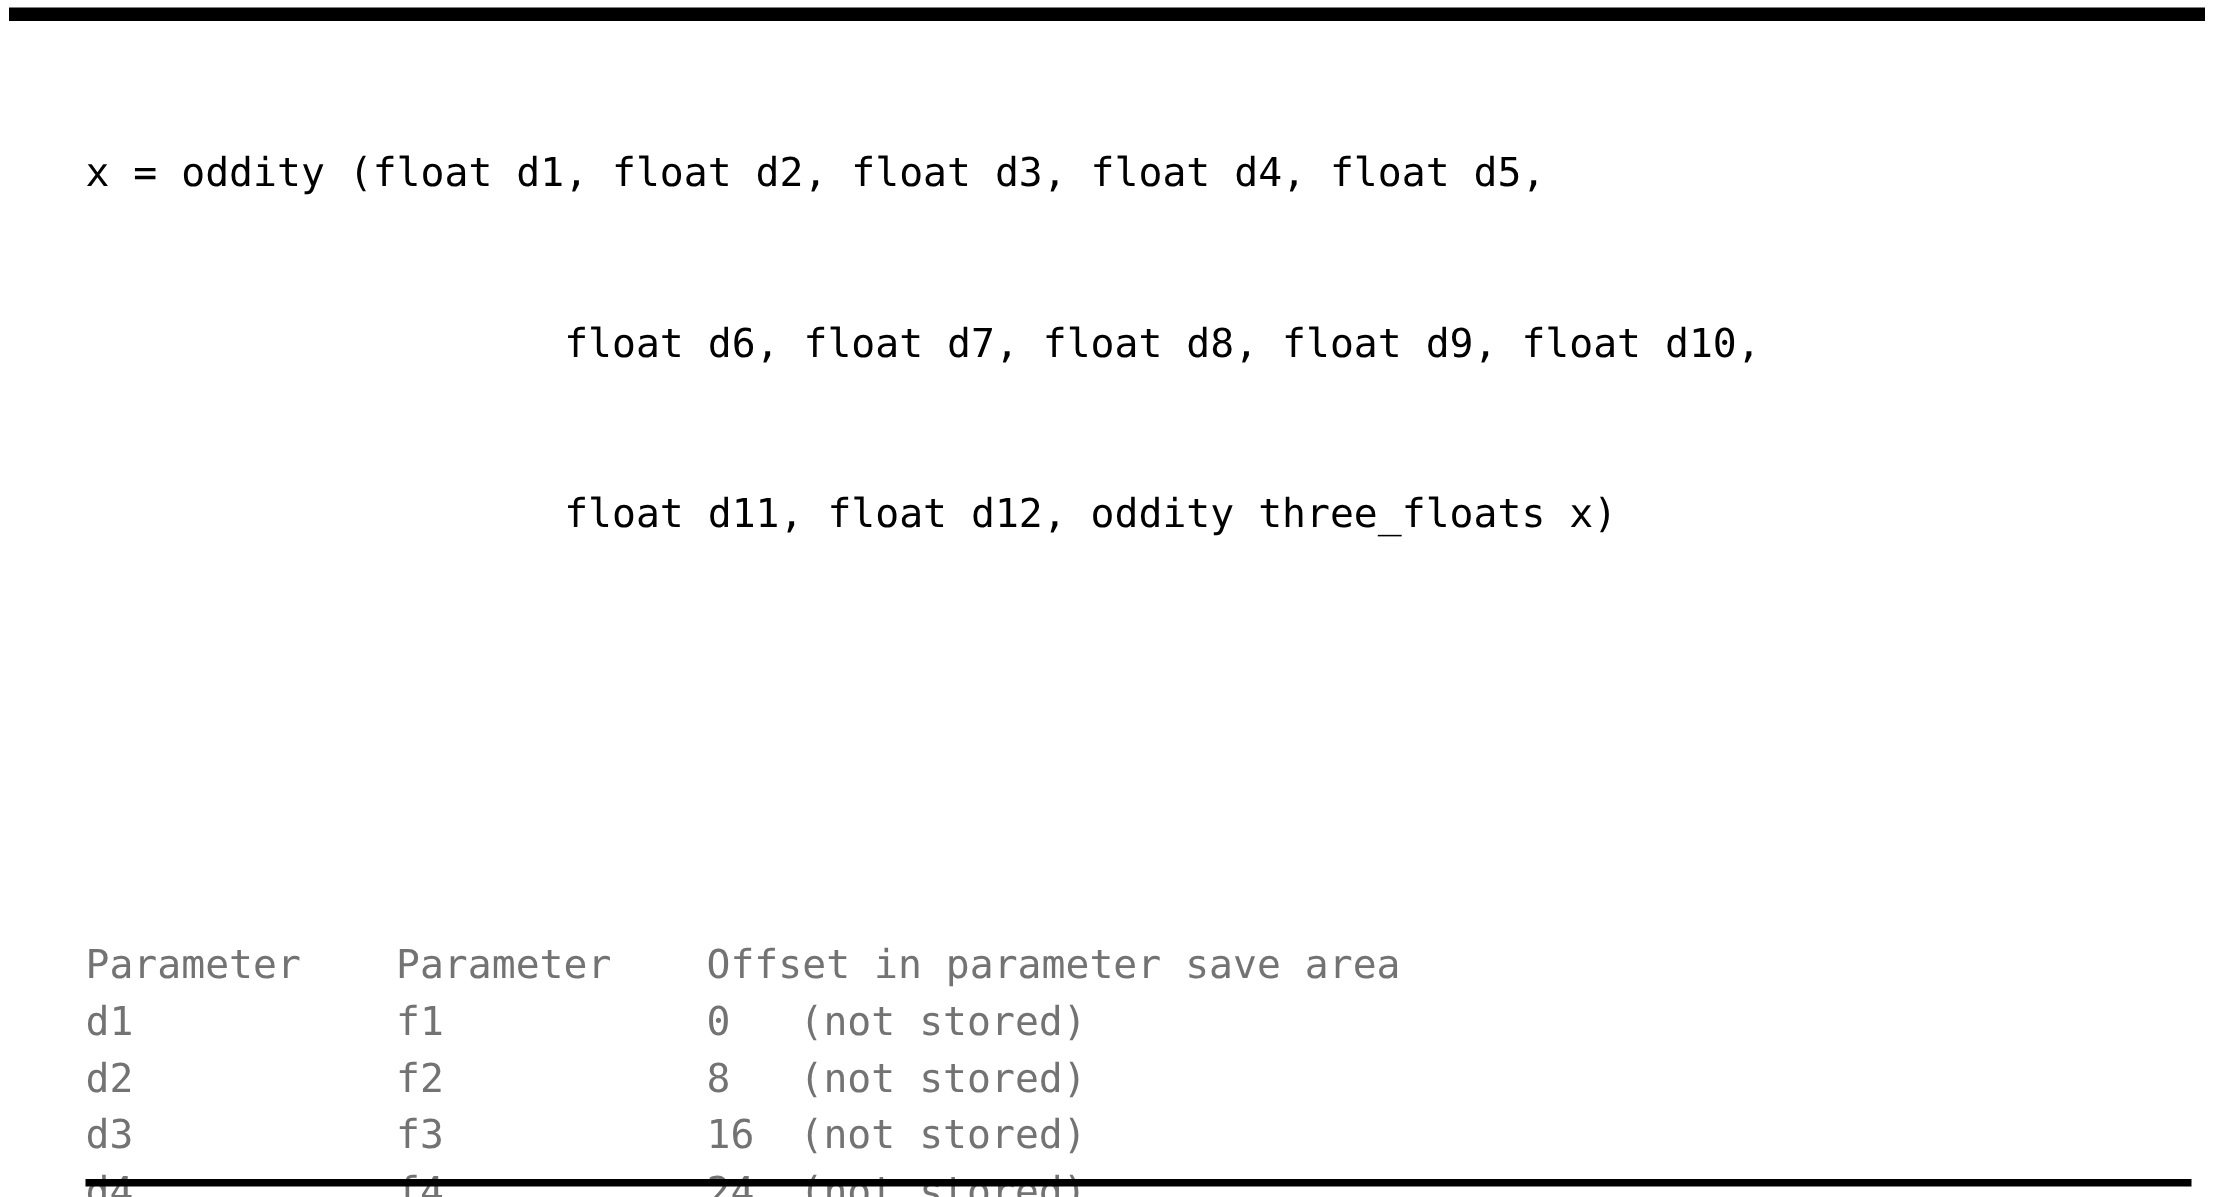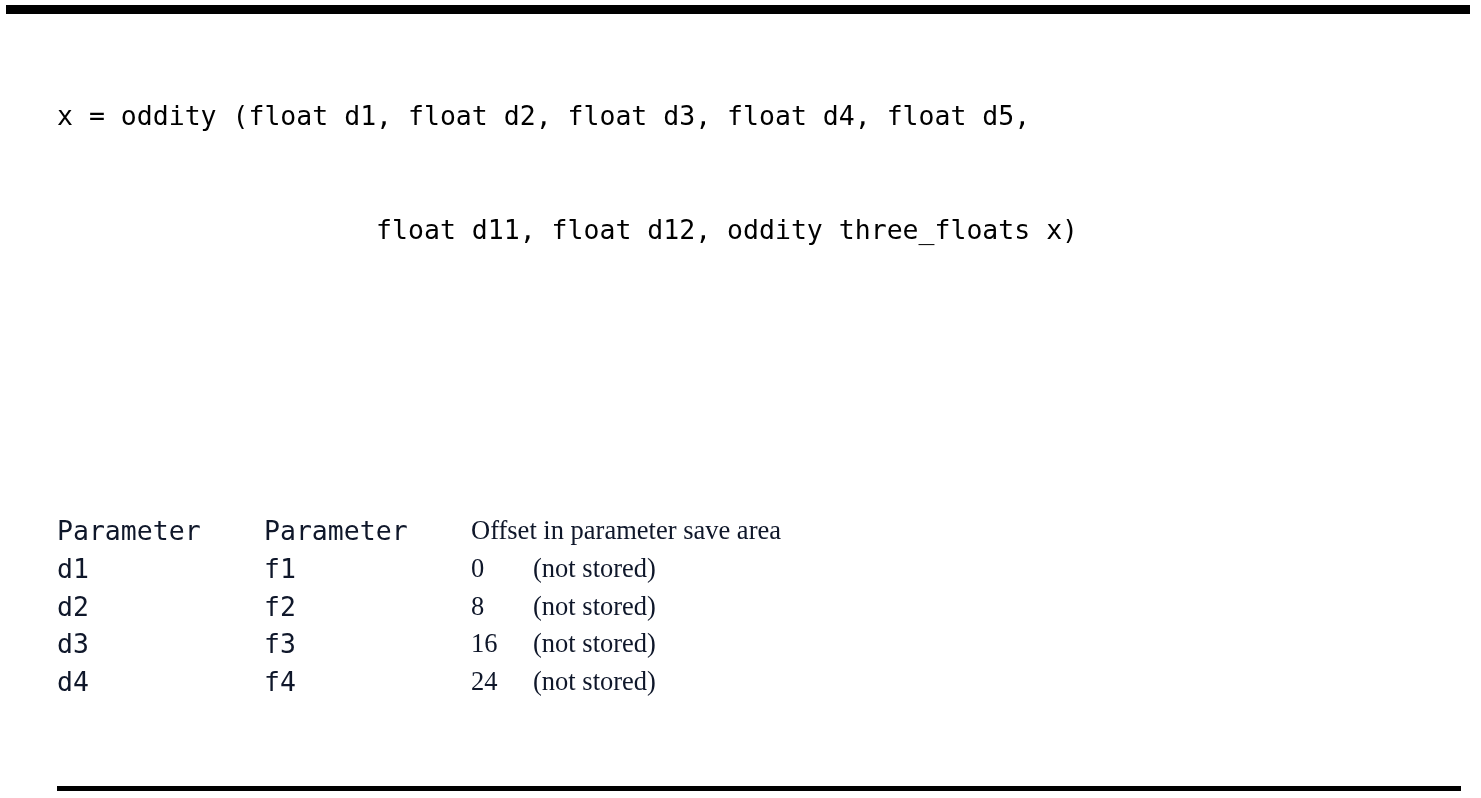--- a/index.html
+++ b/index.html
@@ -66,47 +66,48 @@
     font-family: "DejaVu Sans Mono", "Liberation Mono", monospace;
   }
   .reg-table td, .reg-table th {
     padding: 0;
     margin: 0;
     height: 37.7px;
     font-weight: normal;
     text-align: left;
     vertical-align: top;
     white-space: pre;
-    color: #0f172a;
+    color: #737373;
   }
   .col-param   { width: 207px; }
   .col-reg     { width: 207px; }
   .col-offset  { width: 995px; }
 
   .cell-param  { text-align: left; }
   .cell-reg    { text-align: right; padding-right: 11px; }
-  .cell-offset { text-align: left; font-family: Liberation Serif, serif; }
+  .cell-offset { text-align: left; }
 
   .hdr-reg { text-align: left; padding-left: 0px; }
 
   .offset-num {
     display: inline-block;
     width: 62px;
     text-align: left;
   }
 </style>
 </head>
 <body>
 
 <div id="page">
 
   <div class="rule-top"></div>
 
   <div class="code-block">
     <span class="sig-line">x = oddity (float d1, float d2, float d3, float d4, float d5,</span>
+    <span class="sig-line">                    float d6, float d7, float d8, float d9, float d10,</span>
     <span class="sig-line">                    float d11, float d12, oddity three_floats x)</span>
 
     <span class="blank-line"></span>
 
     <table class="reg-table">
       <colgroup>
         <col class="col-param">
         <col class="col-reg">
         <col class="col-offset">
       </colgroup>

